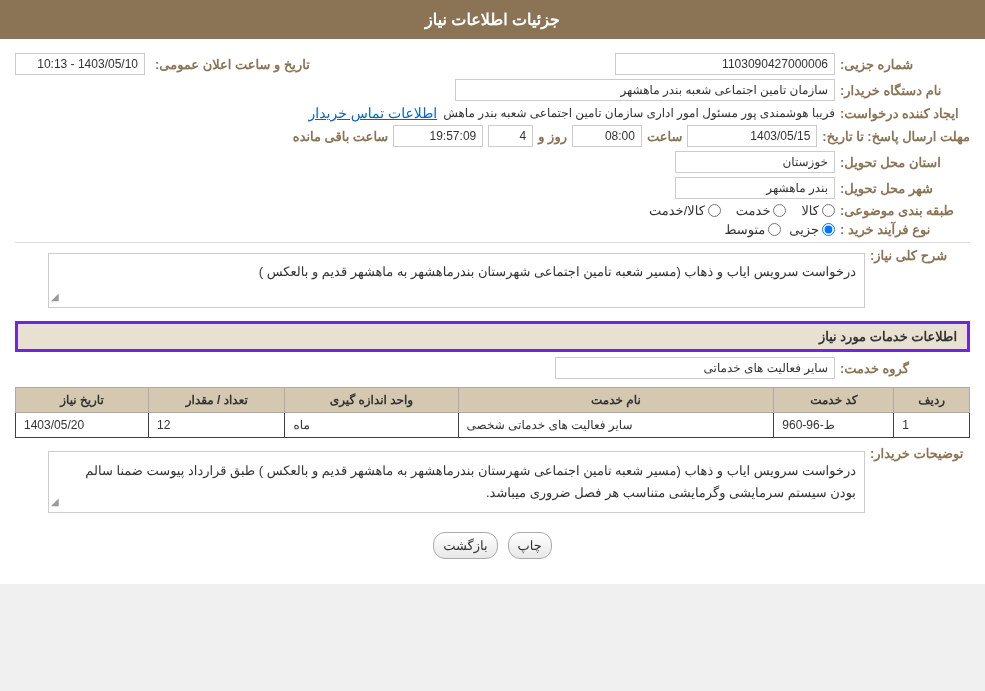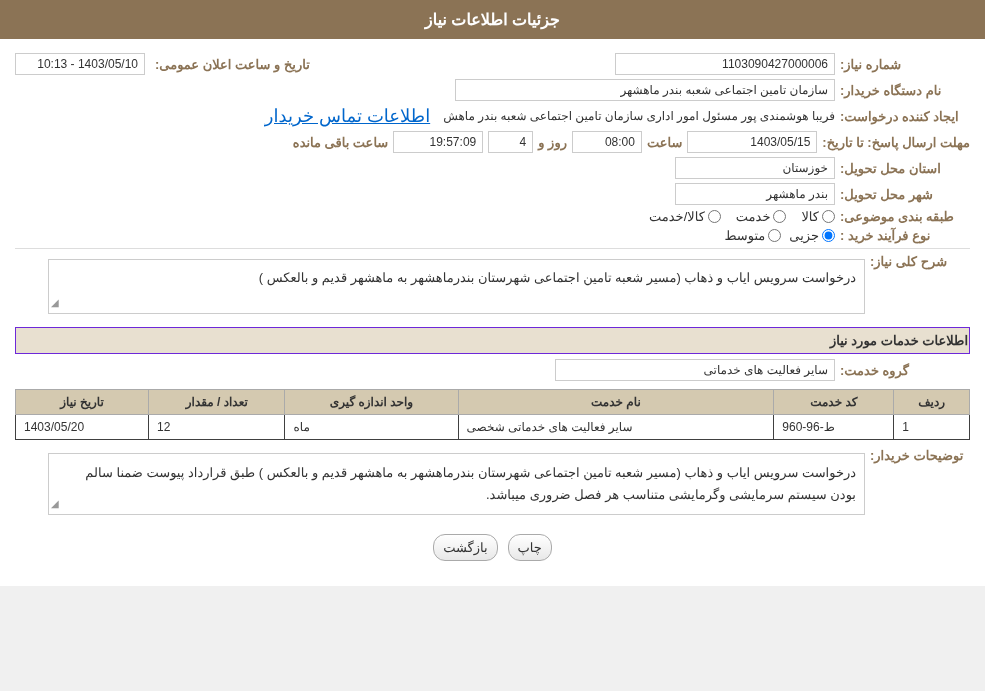--- a/index.html
+++ b/index.html
@@ -22,22 +22,22 @@
       padding: 10px 15px;
       font-size: 16px;
       font-weight: bold;
     }
     .content {
       padding: 10px 15px;
       background: #fff;
     }
     .section-title {
       background: #e8e0d0;
-      border: 1px solid #6d28d9;
-      padding: 5px 1px;
+      border: 3px solid #6d28d9;
+      padding: 5px 10px;
       font-weight: bold;
       margin: 8px 0 5px 0;
       color: #333;
     }
     .form-row {
       display: flex;
       align-items: center;
       margin: 4px 0;
       gap: 5px;
       flex-wrap: nowrap;
@@ -172,36 +172,36 @@
 
 <div class="page-wrapper">
 
   <div class="header-bar">
     <span>جزئیات اطلاعات نیاز</span>
   </div>
 
   <div class="content">
 
     <div class="form-row">
-      <span class="form-label">شماره نیاز:</span>
+      <span class="form-label">شماره جزیی:</span>
       <input class="form-input input-wide" type="text" readonly="" value="1103090427000006" style="">
       <span style="flex:1;"></span>
       <span class="form-label" style="min-width:auto;margin-left:5px;">تاریخ و ساعت اعلان عمومی:</span>
       <input class="form-input input-date" type="text" readonly="" value="1403/05/10 - 10:13" style="">
     </div>
 
     <div class="form-row">
       <span class="form-label">نام دستگاه خریدار:</span>
       <input class="form-input" style="width: 380px;" type="text" readonly="" value="سازمان تامین اجتماعی شعبه بندر ماهشهر">
     </div>
 
     <div class="form-row">
       <span class="form-label">ایجاد کننده درخواست:</span>
       <span style="font-size:12px;">فریبا هوشمندی پور مسئول امور اداری سازمان تامین اجتماعی شعبه بندر ماهش</span>
-      <span class="link-blue" style="margin-right:8px;font-size:18px;">اطلاعات تماس خریدار</span>
+      <span class="link-blue" style="margin-right:1px;font-size:14px;">اطلاعات تماس خریدار</span>
     </div>
 
     <div class="form-row">
       <span class="form-label">مهلت ارسال پاسخ: تا تاریخ:</span>
       <input class="form-input input-date" type="text" readonly="" value="1403/05/15" style="">
       <span style="white-space:nowrap;color:#8B7355;font-weight:bold;">ساعت</span>
       <input class="form-input input-narrow" type="text" readonly="" style="width: 70px;" value="08:00">
       <span style="white-space:nowrap;color:#8B7355;font-weight:bold;text-align:center;">روز و</span>
       <input class="form-input" type="text" readonly="" style="width: 45px;" value="4">
       <input class="form-input" type="text" readonly="" style="width: 90px;" value="19:57:09">

